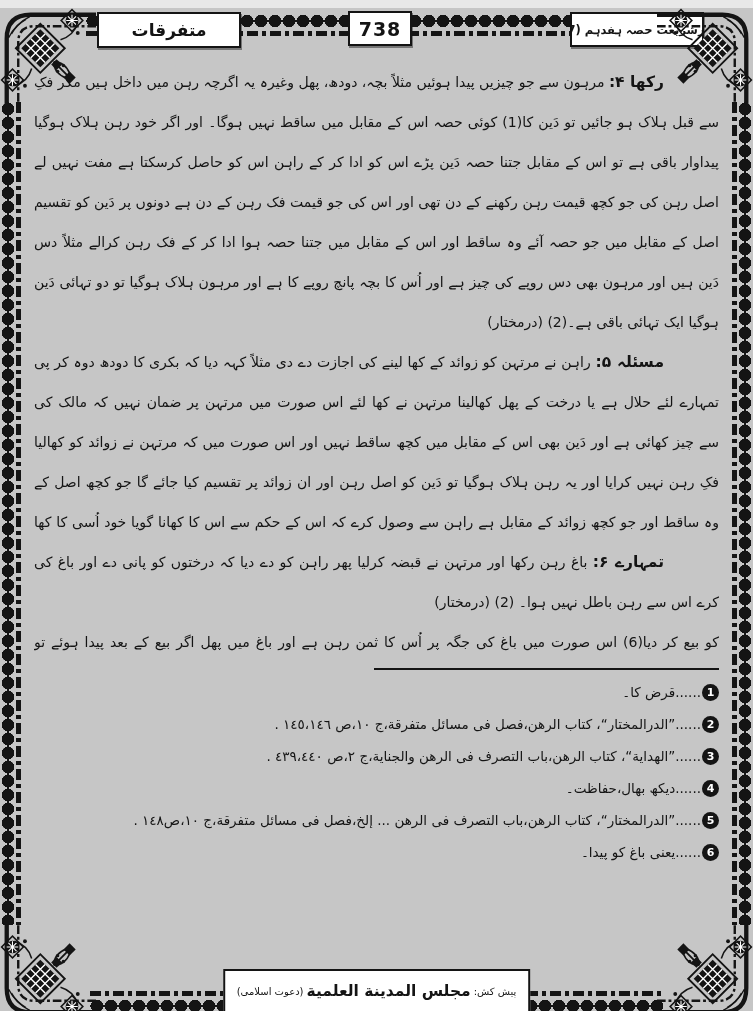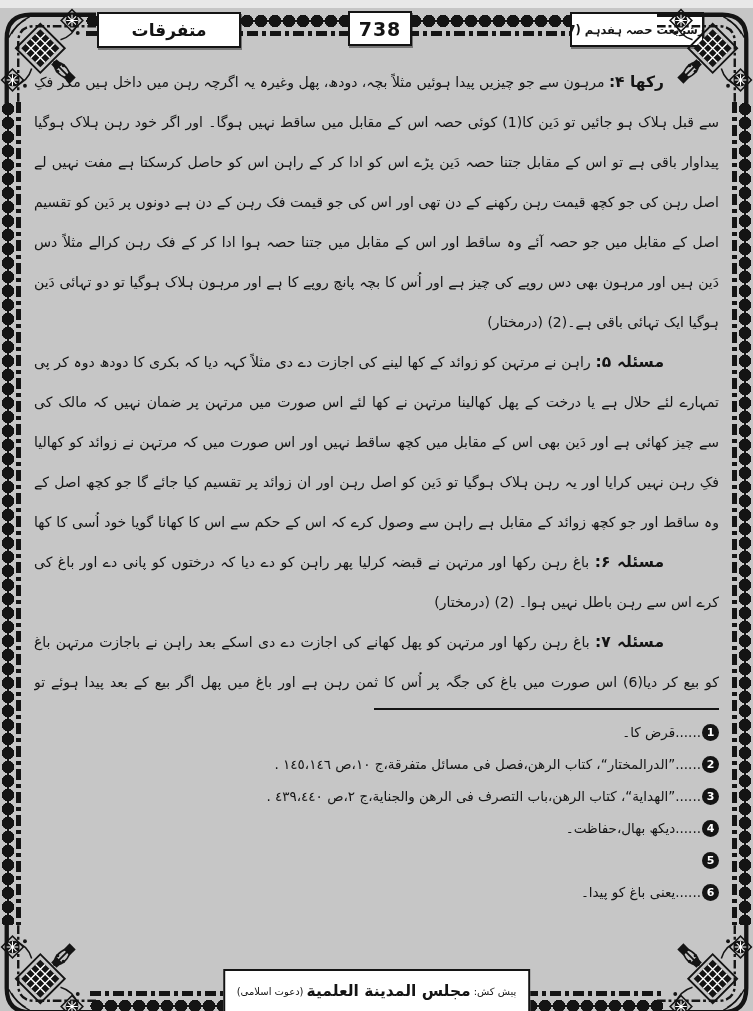--- a/index.html
+++ b/index.html
@@ -173,23 +173,22 @@
     <div class="line"><span>پیداوار باقی ہے تو اس کے مقابل جتنا حصہ دَین پڑے اس کو ادا کر کے راہن اس کو حاصل کرسکتا ہے مفت نہیں لے سکتا یعنی</span></div>
     <div class="line"><span>اصل رہن کی جو کچھ قیمت رہن رکھنے کے دن تھی اور اس کی جو قیمت فک رہن کے دن ہے دونوں پر دَین کو تقسیم کیا جائے</span></div>
     <div class="line"><span>اصل کے مقابل میں جو حصہ آئے وہ ساقط اور اس کے مقابل میں جتنا حصہ ہوا ادا کر کے فک رہن کرالے مثلاً دس روپے</span></div>
     <div class="line"><span>دَین ہیں اور مرہون بھی دس روپے کی چیز ہے اور اُس کا بچہ پانچ روپے کا ہے اور مرہون ہلاک ہوگیا تو دو تہائی دَین ساقط</span></div>
     <div class="line end"><span>ہوگیا ایک تہائی باقی ہے۔(2) (درمختار)</span></div>
     <div class="line indent"><span class="lead">مسئلہ ۵:</span><span> راہن نے مرتہن کو زوائد کے کھا لینے کی اجازت دے دی مثلاً کہہ دیا کہ بکری کا دودھ دوہ کر پی لینا</span></div>
     <div class="line"><span>تمہارے لئے حلال ہے یا درخت کے پھل کھالینا مرتہن نے کھا لئے اس صورت میں مرتہن پر ضمان نہیں کہ مالک کی اجازت</span></div>
     <div class="line"><span>سے چیز کھائی ہے اور دَین بھی اس کے مقابل میں کچھ ساقط نہیں اور اس صورت میں کہ مرتہن نے زوائد کو کھالیا اور راہن نے</span></div>
     <div class="line"><span>فکِ رہن نہیں کرایا اور یہ رہن ہلاک ہوگیا تو دَین کو اصل رہن اور ان زوائد پر تقسیم کیا جائے گا جو کچھ اصل کے مقابل ہے</span></div>
     <div class="line"><span>وہ ساقط اور جو کچھ زوائد کے مقابل ہے راہن سے وصول کرے کہ اس کے حکم سے اس کا کھانا گویا خود اُسی کا کھا لینا ہے</span></div>
-    <div class="line indent"><span class="lead">مسئلہ ۶:</span><span> باغ رہن رکھا اور مرتہن نے قبضہ کرلیا پھر راہن کو دے دیا کہ درختوں کو پانی دے اور باغ کی نگہداشت (4)</span></div>
+    <div class="line indent"><span class="lead">تمہارے ۶:</span><span> باغ رہن رکھا اور مرتہن نے قبضہ کرلیا پھر راہن کو دے دیا کہ درختوں کو پانی دے اور باغ کی نگہداشت (4)</span></div>
     <div class="line end"><span>کرے اس سے رہن باطل نہیں ہوا۔ (2) (درمختار)</span></div>
-    <div class="line indent"><span class="lead">مسئلہ ۷:</span><span> باغ رہن رکھا اور مرتہن کو پھل کھانے کی اجازت دے دی اسکے بعد راہن نے باجازت مرتہن باغ</span></div>
     <div class="line"><span>کو بیع کر دیا(6) اس صورت میں باغ کی جگہ پر اُس کا ثمن رہن ہے اور باغ میں پھل اگر بیع کے بعد پیدا ہوئے تو مشتری</span></div>
 
     <div class="fn-sep"></div>
 
     <div class="footnotes">
       <div class="fn-row">
           <span class="fn-num">1</span>
           <span class="fn-text">......قرض کا۔</span>
         </div>
       <div class="fn-row">
@@ -199,20 +198,21 @@
       <div class="fn-row">
           <span class="fn-num">3</span>
           <span class="fn-text">......”الهداية“، کتاب الرهن،باب التصرف فی الرهن والجناية،ج ٢،ص ٤٣٩،٤٤٠ .</span>
         </div>
       <div class="fn-row">
           <span class="fn-num">4</span>
           <span class="fn-text">......دیکھ بھال،حفاظت۔</span>
         </div>
       <div class="fn-row">
           <span class="fn-num">5</span>
+          <span class="fn-text">......”الدرالمختار“، کتاب الرهن،باب التصرف فی الرهن ... إلخ،فصل فی مسائل متفرقة،ج ١٠،ص١٤٨ .</span>
         </div>
       <div class="fn-row">
           <span class="fn-num">6</span>
           <span class="fn-text">......یعنی باغ کو پیدا۔</span>
         </div>
     </div>
   </div>
 
   <div class="box-footer" dir="rtl">
     <span class="pfx">پیش کش:</span>

